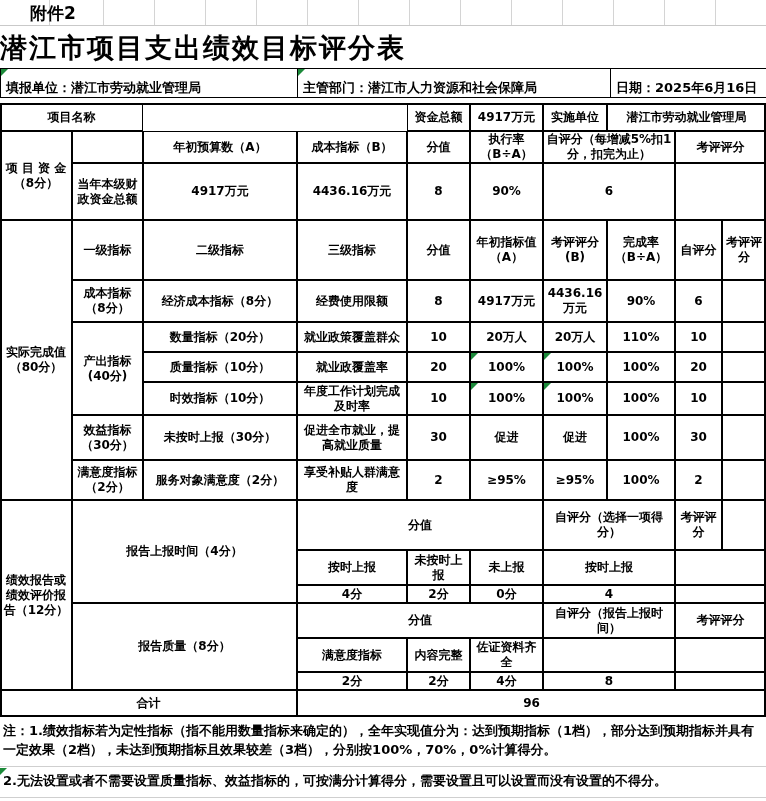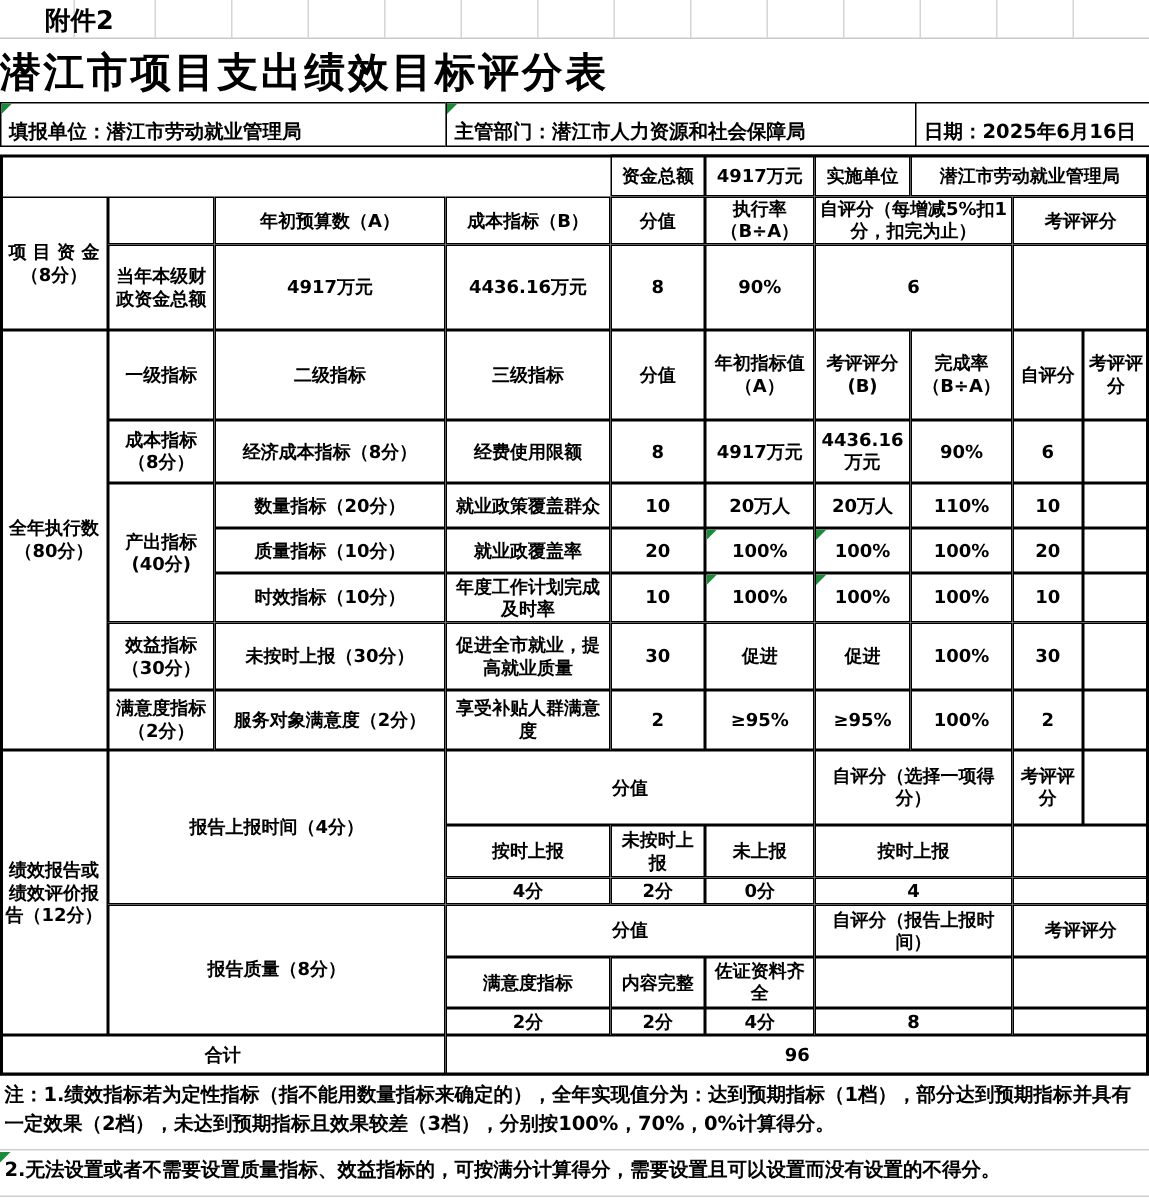--- a/index.html
+++ b/index.html
@@ -59,20 +59,21 @@
       <span>填报单位：潜江市劳动就业管理局</span>
     </div>
   <div class="info" style="left:297px;width:314px">
       <i class="tri"></i>
       <span>主管部门：潜江市人力资源和社会保障局</span>
     </div>
   <div class="info" style="left:610px;width:187px">
       <span>日期：2025年6月16日</span>
     </div>
 
+  <div class="c" style="--x:0;--y:103;--w:143;--h:28">项目名称</div>
   <div class="c" style="--x:407;--y:103;--w:63;--h:28">资金总额</div>
   <div class="c" style="--x:470;--y:103;--w:73;--h:28">4917万元</div>
   <div class="c" style="--x:543;--y:103;--w:64;--h:28">实施单位</div>
   <div class="c" style="--x:607;--y:103;--w:159;--h:28">潜江市劳动就业管理局</div>
 
   <div class="c" style="--x:0;--y:131;--w:72;--h:89">项 目 资 金（8分）</div>
   <div class="c" style="--x:72;--y:131;--w:71;--h:32"></div>
   <div class="c" style="--x:143;--y:131;--w:154;--h:32">年初预算数（A）</div>
   <div class="c" style="--x:297;--y:131;--w:110;--h:32">成本指标（B）</div>
   <div class="c" style="--x:407;--y:131;--w:63;--h:32">分值</div>
@@ -81,21 +82,21 @@
   <div class="c" style="--x:675;--y:131;--w:91;--h:32">考评评分</div>
 
   <div class="c" style="--x:72;--y:163;--w:71;--h:57">当年本级财政资金总额</div>
   <div class="c" style="--x:143;--y:163;--w:154;--h:57">4917万元</div>
   <div class="c" style="--x:297;--y:163;--w:110;--h:57">4436.16万元</div>
   <div class="c" style="--x:407;--y:163;--w:63;--h:57">8</div>
   <div class="c" style="--x:470;--y:163;--w:73;--h:57">90%</div>
   <div class="c" style="--x:543;--y:163;--w:132;--h:57">6</div>
   <div class="c" style="--x:675;--y:163;--w:91;--h:57"></div>
 
-  <div class="c" style="--x:0;--y:220;--w:72;--h:280">全年执行数（80分）</div>
+  <div class="c" style="--x:0;--y:220;--w:72;--h:280">实际完成值（80分）</div>
 
   <div class="c" style="--x:72;--y:220;--w:71;--h:60">一级指标</div>
   <div class="c" style="--x:143;--y:220;--w:154;--h:60">二级指标</div>
   <div class="c" style="--x:297;--y:220;--w:110;--h:60">三级指标</div>
   <div class="c" style="--x:407;--y:220;--w:63;--h:60">分值</div>
   <div class="c" style="--x:470;--y:220;--w:73;--h:60">年初指标值（A）</div>
   <div class="c" style="--x:543;--y:220;--w:64;--h:60">考评评分(B)</div>
   <div class="c" style="--x:607;--y:220;--w:68;--h:60">完成率（B÷A）</div>
   <div class="c" style="--x:675;--y:220;--w:47;--h:60">自评分</div>
   <div class="c" style="--x:722;--y:220;--w:44;--h:60">考评评分</div>

